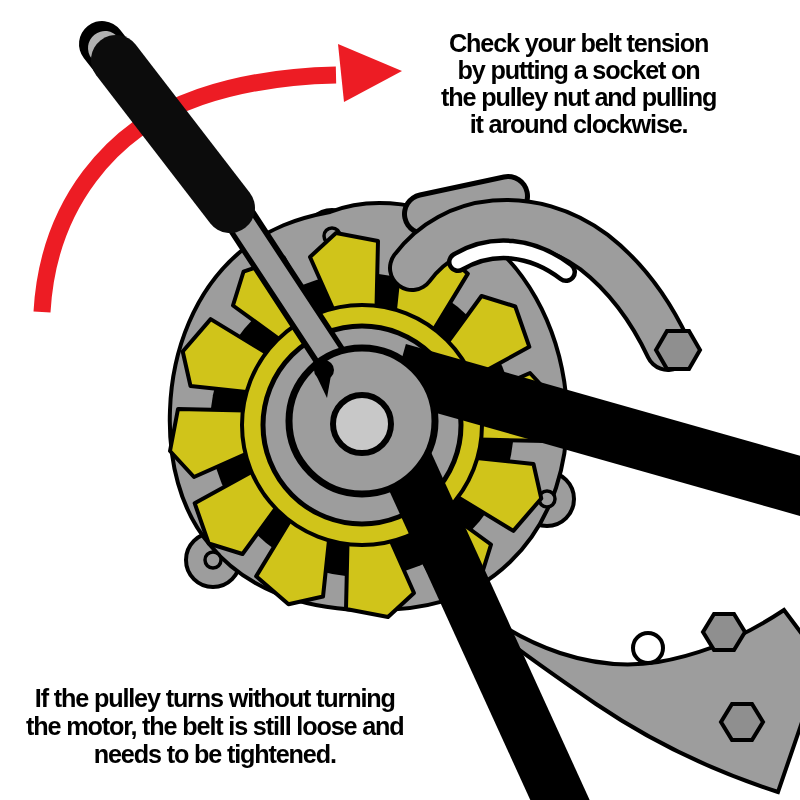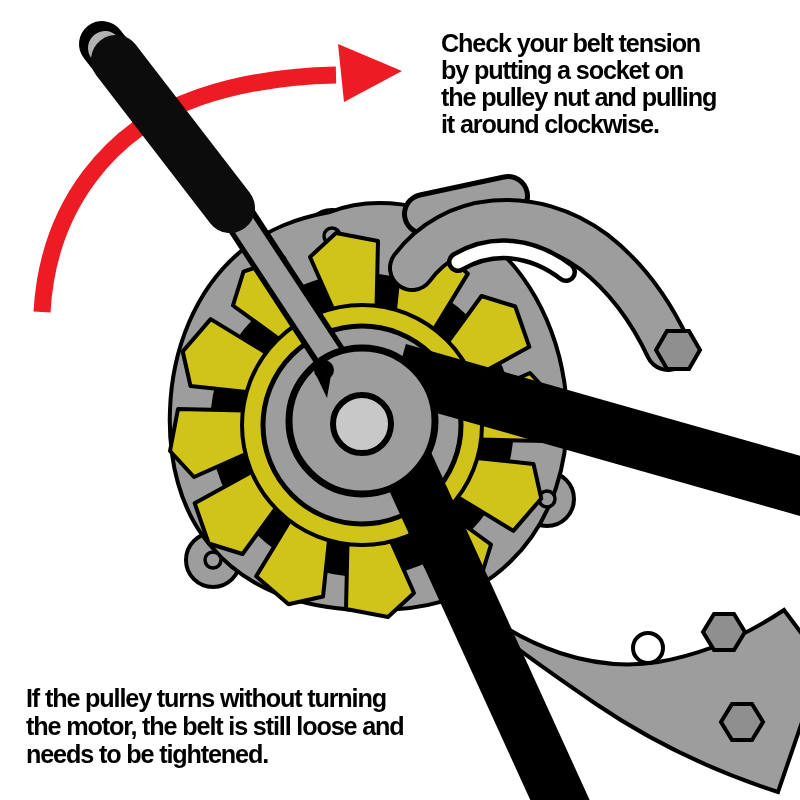--- a/index.html
+++ b/index.html
@@ -2,20 +2,21 @@
 <html><head>
 <meta charset="utf-8">
 <style>
   html,body{margin:0;padding:0;background:#fff;}
   #canvas{
     position:relative;
     width:800px;height:800px;
     background:#ffffff;
     overflow:hidden;
     font-family:"Liberation Sans", sans-serif;
+    text-align:center;
   }
   #scene{position:absolute;left:0;top:0;}
   .caption{
     position:absolute;
     color:#000;
     font-weight:bold;
     font-size:26px;
     letter-spacing:-1.2px;
     line-height:27px;
     white-space:nowrap;

